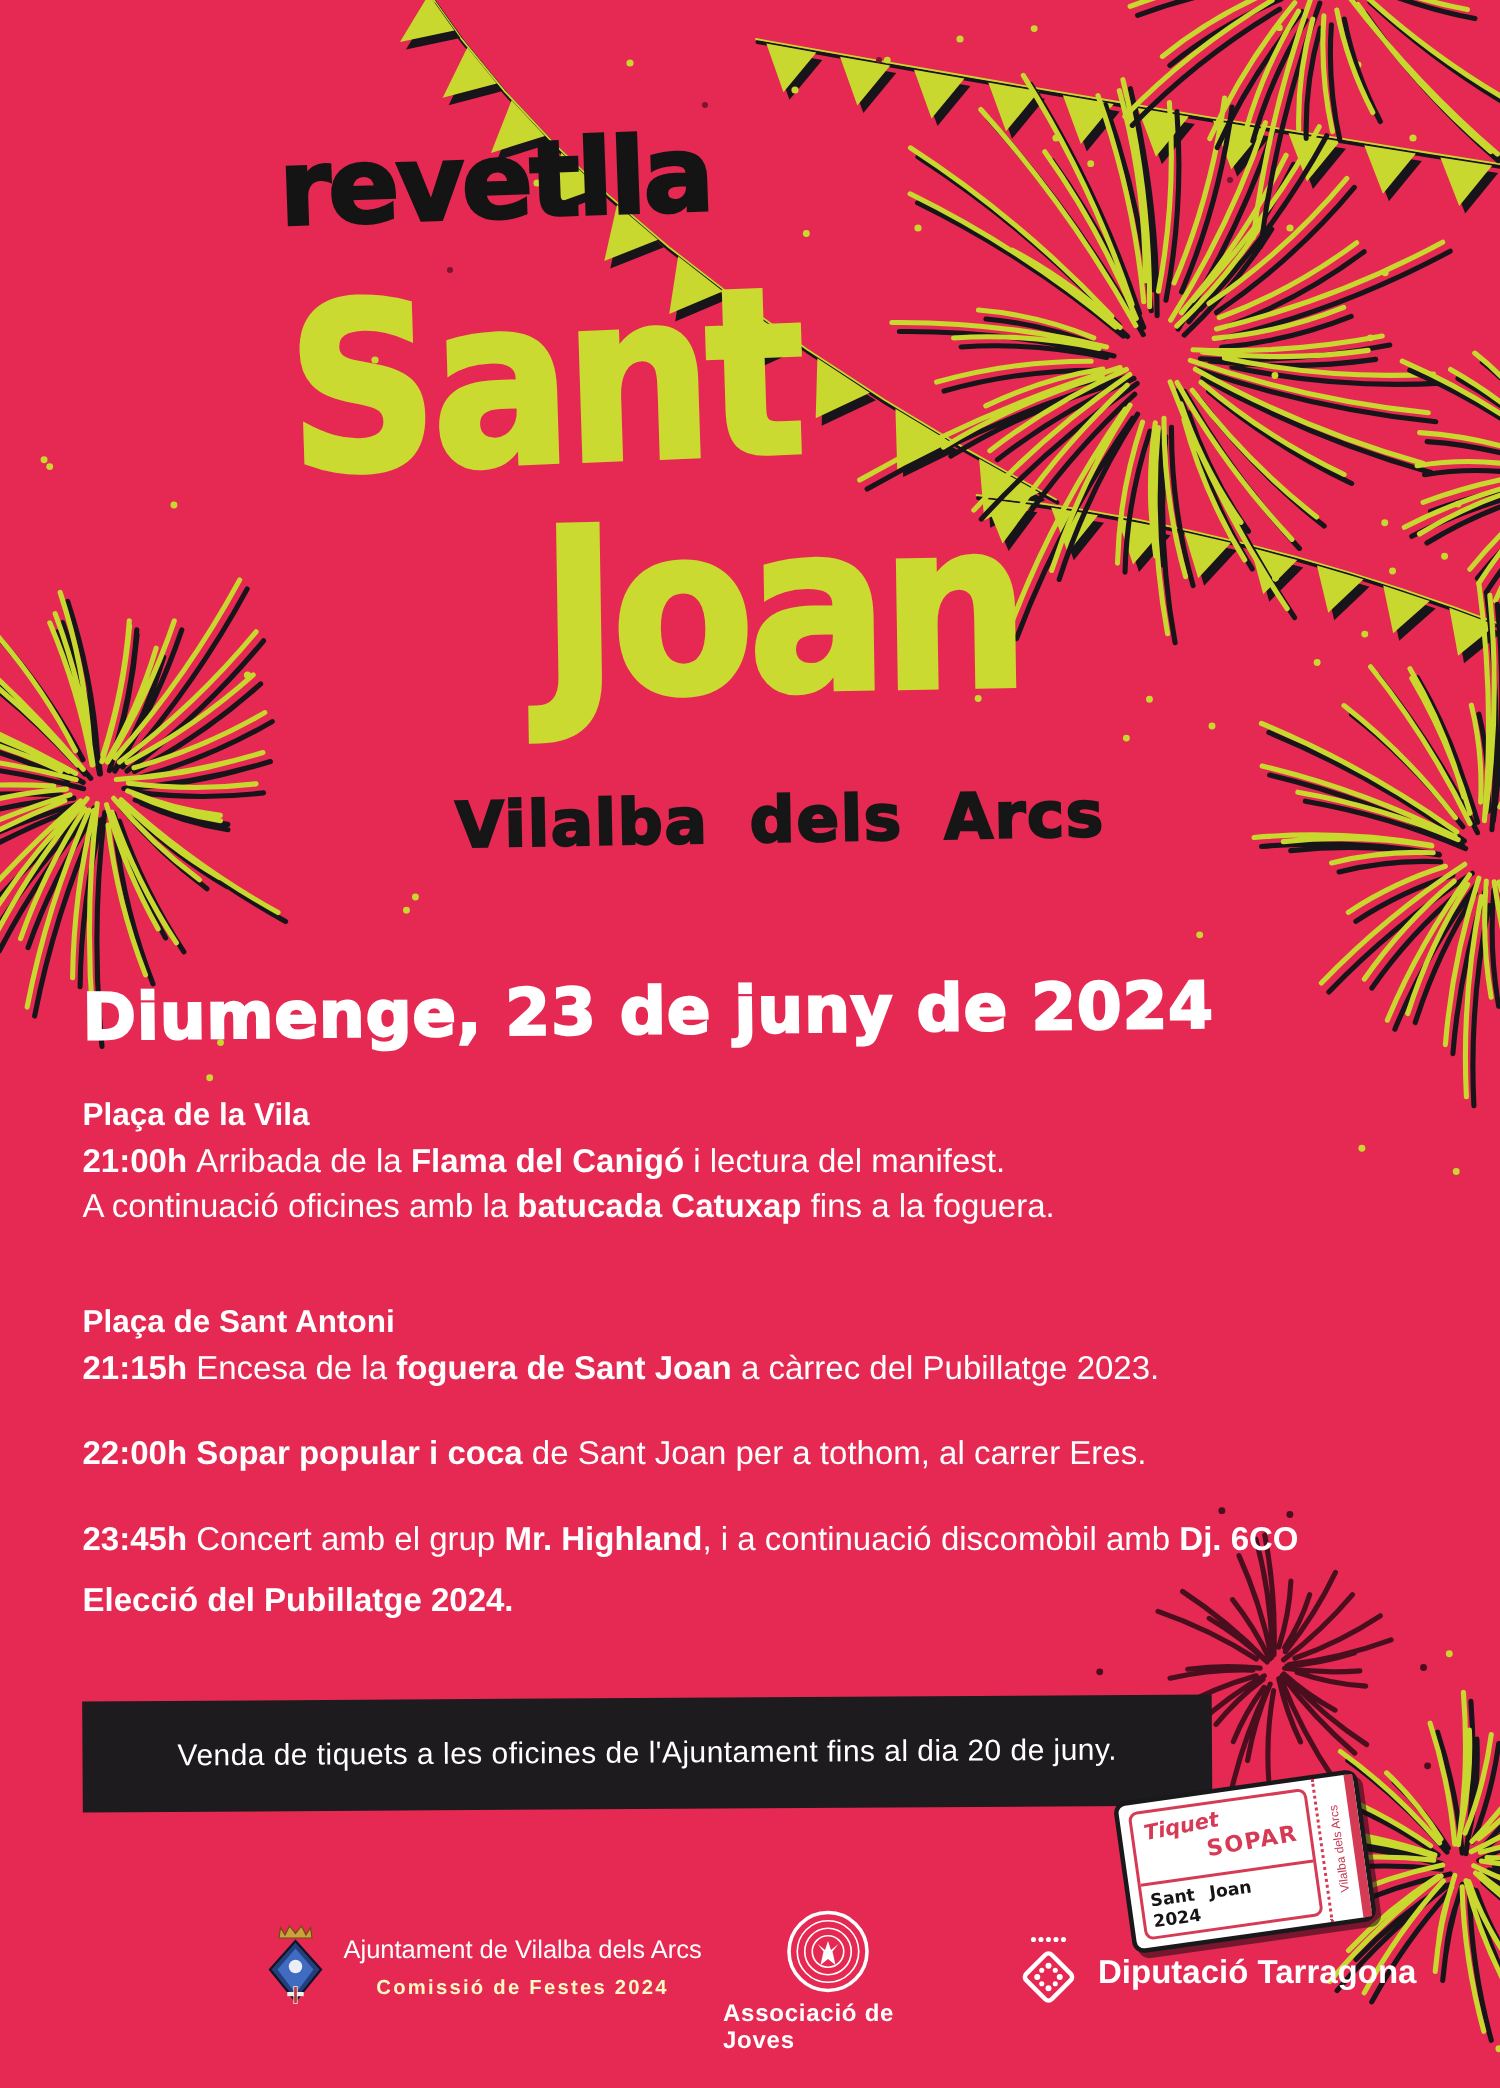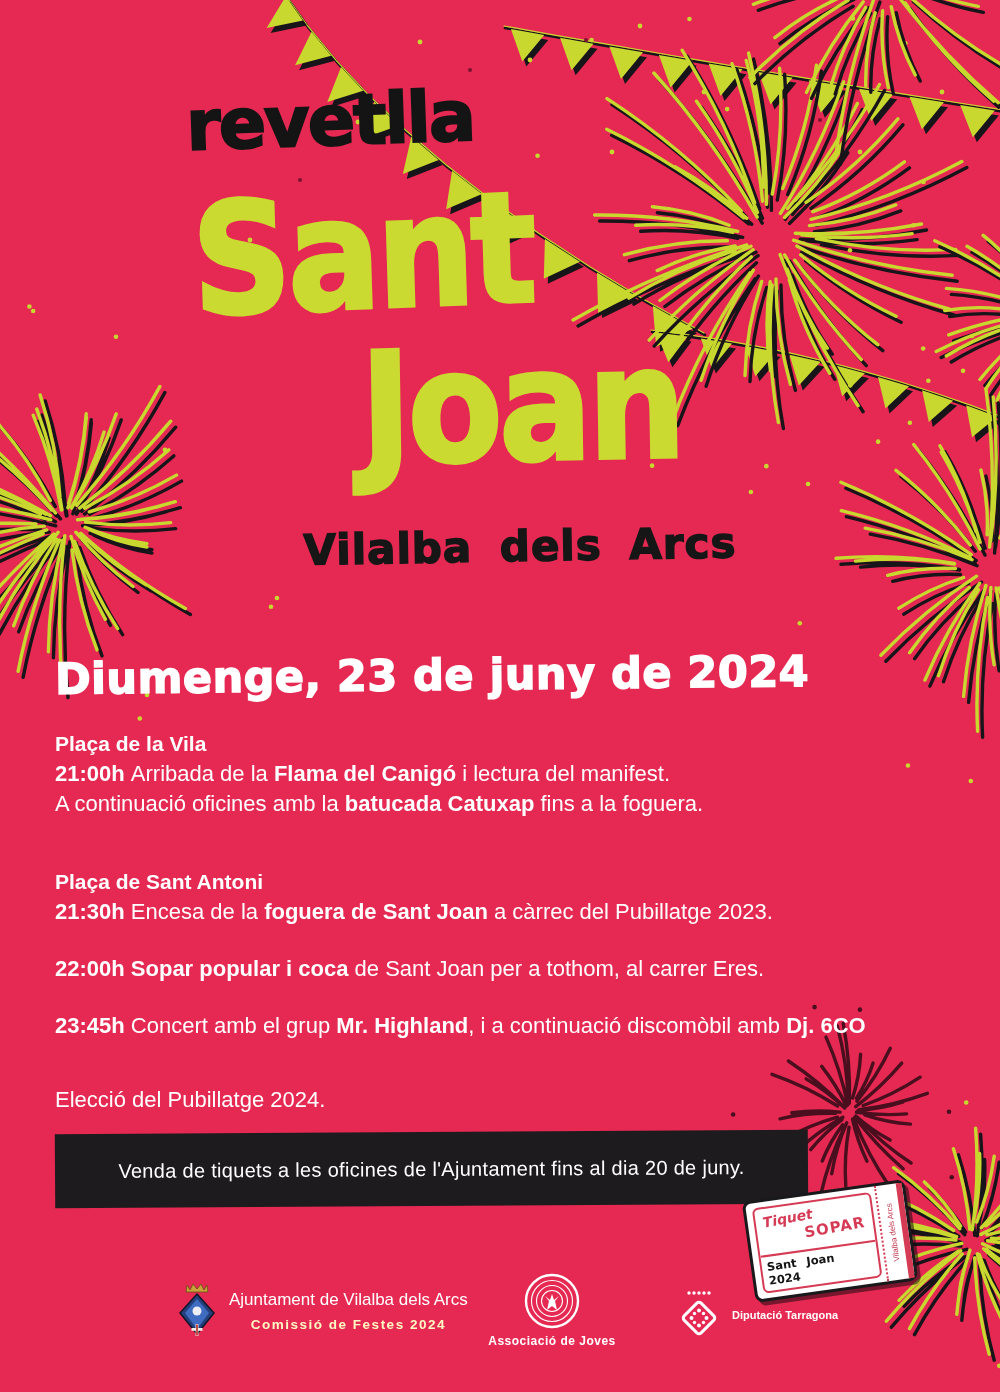--- a/index.html
+++ b/index.html
@@ -29,21 +29,21 @@
     font-size:43px;color:#FFFFFF;letter-spacing:0.5px;transform:rotate(-0.6deg);
     z-index:2;-webkit-text-stroke:1.5px #FFFFFF;}
 
   .schedule{position:absolute;left:55px;top:729px;width:900px;color:#fff;
     font-size:22px;line-height:30px;z-index:2;}
   .venue{font-weight:bold;font-size:21px;}
   .sched-section + .sched-section{margin-top:48px;}
   .sched-section.spaced .sched-line{margin-bottom:27px;}
   .sched-section.spaced .sched-line:last-child{margin-bottom:0;}
   .b{font-weight:bold;}
-  .closing-line{margin-top:44px;}
+  .closing-line{margin-top:11px;font-weight:bold;}
 
   .banner{position:absolute;left:55px;top:1132px;width:753px;height:74px;
     background:#1D1B1D;color:#fff;display:flex;align-items:center;justify-content:center;
     font-size:20px;letter-spacing:0.3px;transform:rotate(-0.35deg);z-index:2;}
 
   .ticket{position:absolute;left:748px;top:1190px;width:158px;height:96px;
     background:#fff;border:3px solid #19191B;border-radius:8px;
     box-shadow:3px 4px 0 rgba(25,10,16,0.55);transform:rotate(-8deg);
     display:flex;z-index:3;}
   .ticket-main{flex:1;padding:5px 4px 5px 6px;display:flex;}
@@ -56,23 +56,23 @@
   .ticket-stub{width:26px;border-left:2px dotted #D63B55;box-shadow:inset -6px 0 0 #D63B55;
     display:flex;align-items:center;justify-content:center;}
   .stub-text{writing-mode:vertical-rl;transform:rotate(180deg);font-size:8px;color:#C23B52;margin-right:5px;}
 
   .footer-group{position:absolute;z-index:2;display:flex;align-items:center;color:#fff;}
   .fg-town{left:176px;top:1282px;gap:11px;}
   .fg-town .txt{display:flex;flex-direction:column;align-items:center;}
   .org-name{font-size:17px;font-weight:normal;}
   .org-sub{font-size:13.5px;font-weight:bold;color:#fef9c3;letter-spacing:1.5px;margin-top:7px;}
   .fg-youth{left:482px;top:1272px;width:140px;flex-direction:column;gap:4px;}
-  .youth-name{font-size:12px;font-weight:bold;letter-spacing:0.5px;}
+  .youth-name{font-size:16px;font-weight:bold;letter-spacing:0.5px;}
   .fg-diputacio{left:676px;top:1288px;gap:10px;}
-  .dip-name{font-size:11px;font-weight:bold;}
+  .dip-name{font-size:22px;font-weight:bold;}
 </style>
 </head>
 <body>
 
 <div class="poster">
 
   <svg id="deco" width="1000" height="1392" viewBox="0 0 1000 1392" xmlns="http://www.w3.org/2000/svg">
       <path d="M283 -8 L308.3 27.5 L337.3 62.7 L370.1 97.6 L406.7 132.3 L447.0 166.8 L491.1 200.9 L538.9 234.8 L590.5 268.5 L645.9 301.9 L705.0 335.0" stroke="#17141A" stroke-width="2.6" fill="none" stroke-linecap="round"></path>
       <path d="M282 -10 L307.3 25.5 L336.3 60.7 L369.1 95.6 L405.7 130.3 L446 164.8 L490.1 198.9 L537.9 232.8 L589.5 266.5 L644.9 299.9 L704 333" stroke="#C8D82F" stroke-width="1.2" fill="none" stroke-linecap="round"></path>
       <polygon points="289.835072,1.2701279999999997 306.9232,25.3968 270.63343686917034,32.984829849260365" fill="#17141A"></polygon>
@@ -254,21 +254,21 @@
   <div class="date-heading display">Diumenge, 23 de juny de 2024</div>
 
   <div class="schedule">
       <div class="sched-section">
         <div class="venue">Plaça de la Vila</div>
         <div class="sched-line"><span class="b">21:00h </span><span>Arribada de la </span><span class="b">Flama del Canigó</span><span> i lectura del manifest.</span></div>
         <div class="sched-line"><span>A continuació oficines amb la </span><span class="b">batucada Catuxap</span><span> fins a la foguera.</span></div>
       </div>
       <div class="sched-section spaced">
         <div class="venue">Plaça de Sant Antoni</div>
-        <div class="sched-line"><span class="b">21:30h </span><span>Encesa de la </span><span class="b">foguera de Sant Joan</span><span> a càrrec del Pubillatge 2023.</span></div>
+        <div class="sched-line"><span class="b">21:15h </span><span>Encesa de la </span><span class="b">foguera de Sant Joan</span><span> a càrrec del Pubillatge 2023.</span></div>
         <div class="sched-line"><span class="b">22:00h </span><span class="b">Sopar popular i coca</span><span> de Sant Joan per a tothom, al carrer Eres.</span></div>
         <div class="sched-line"><span class="b">23:45h </span><span>Concert amb el grup </span><span class="b">Mr. Highland</span><span>, i a continuació discomòbil amb </span><span class="b">Dj. 6CO</span></div>
       </div>
       <div class="closing-line">Elecció del Pubillatge 2024.</div>
     </div>
 
   <div class="banner">
     <span>Venda de tiquets a les oficines de l'Ajuntament fins al dia 20 de juny.</span>
   </div>
 

